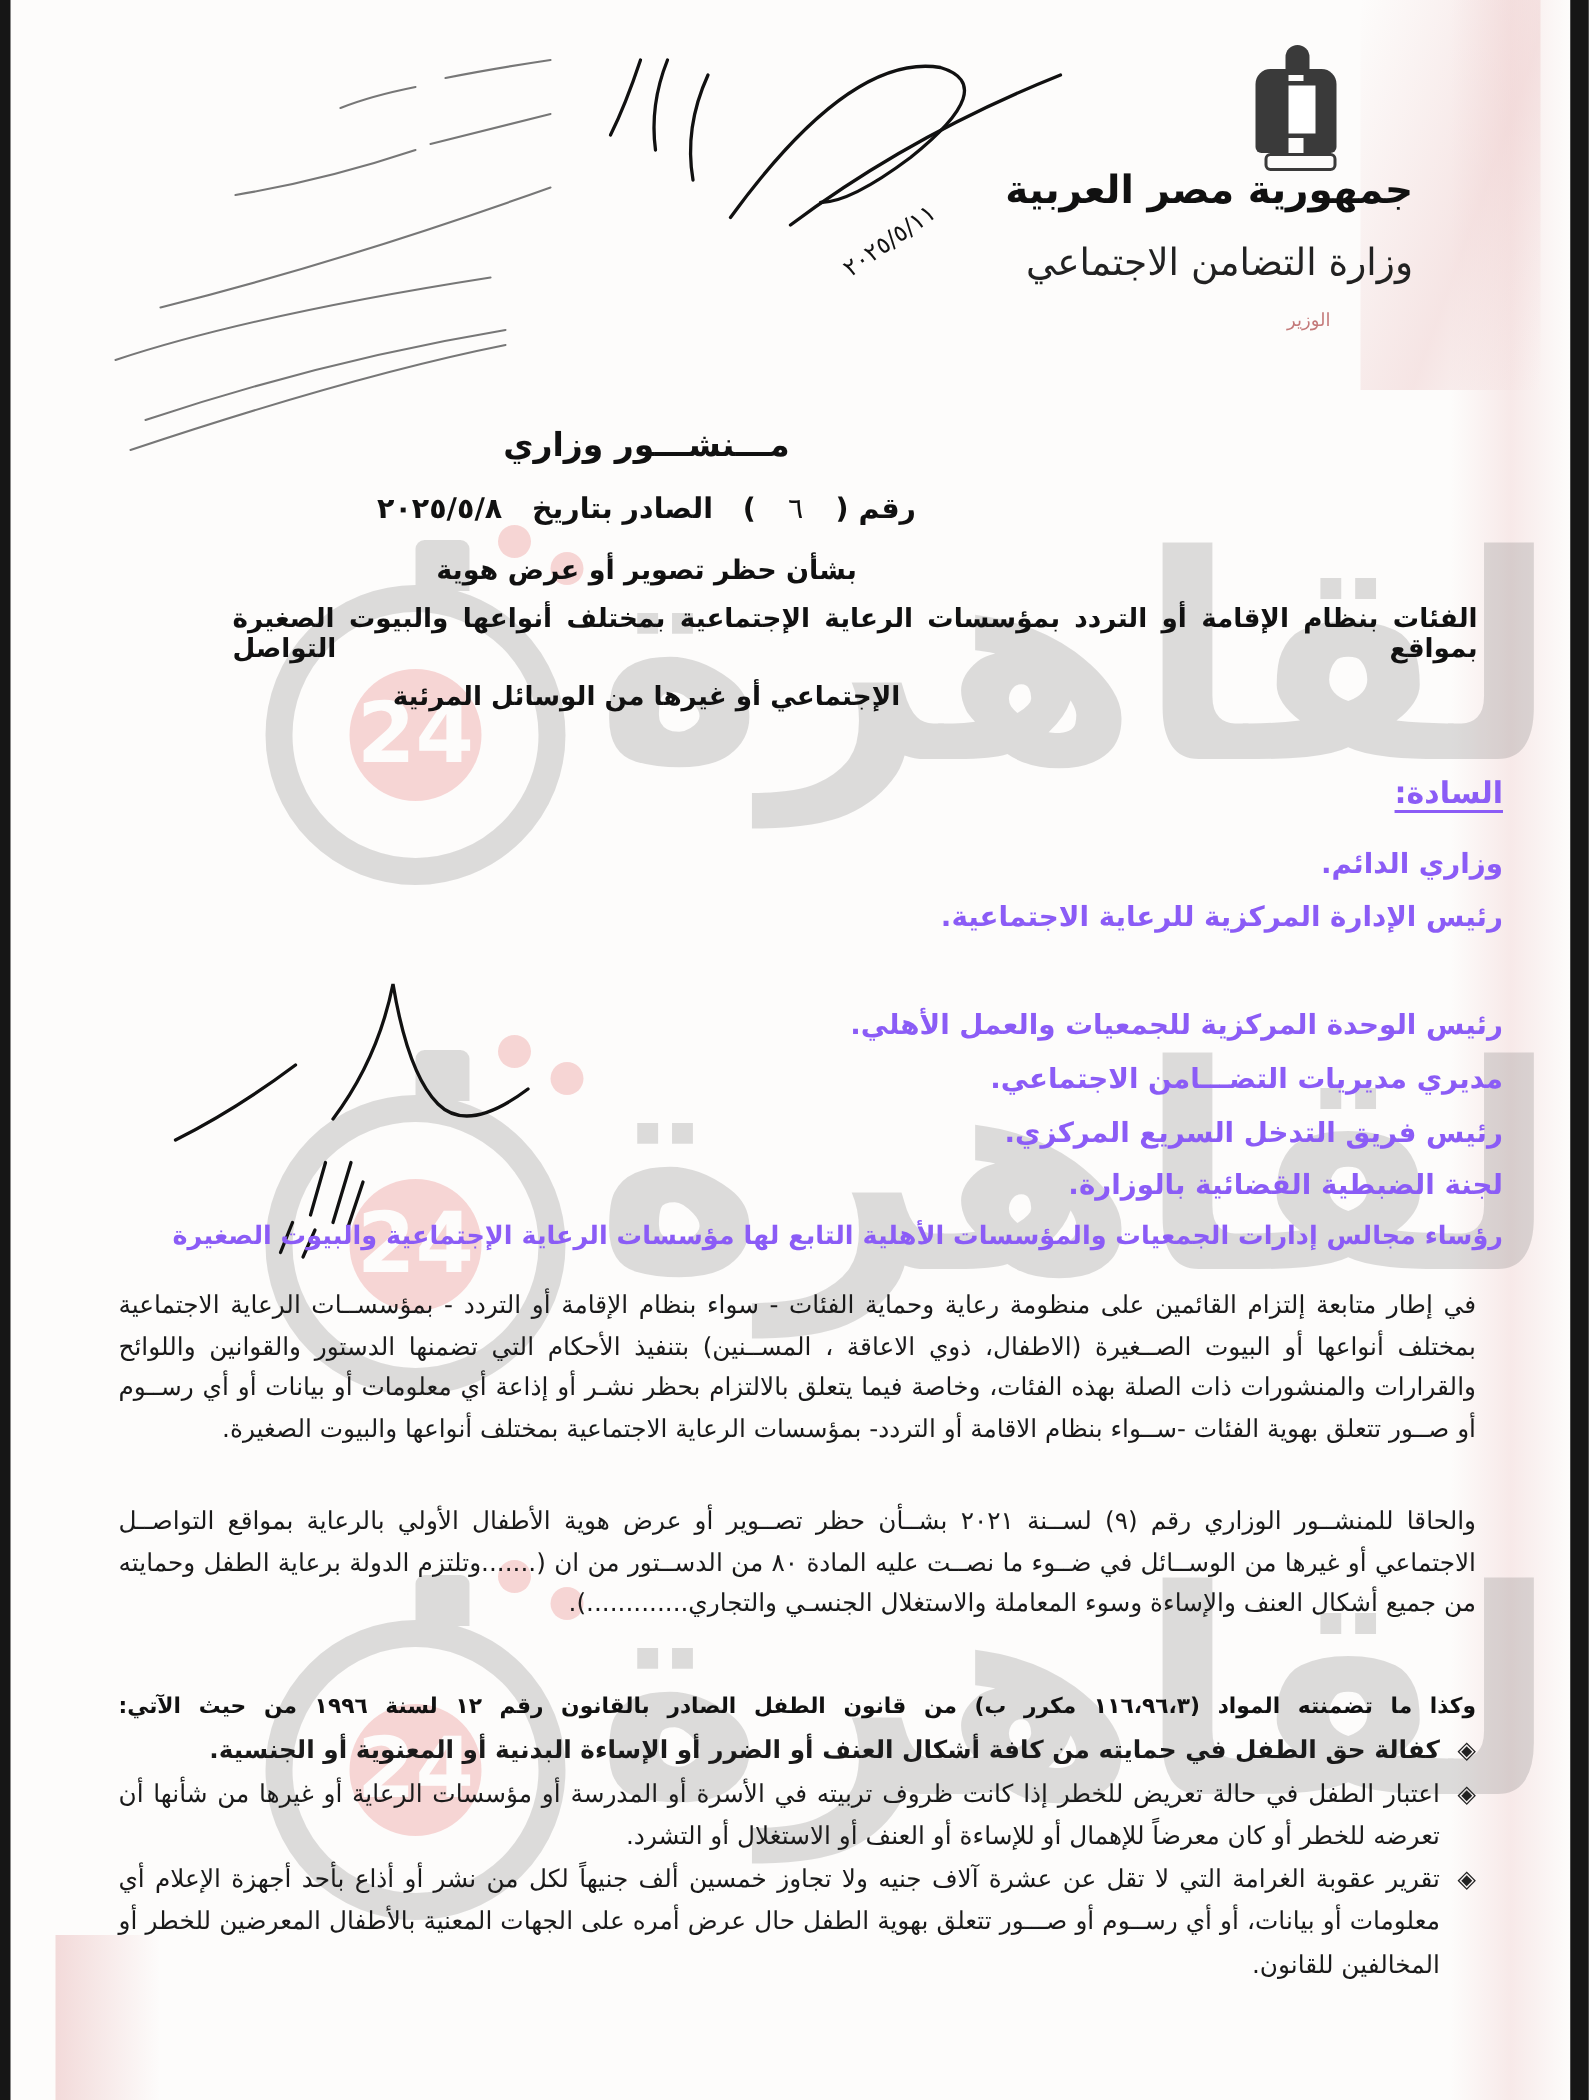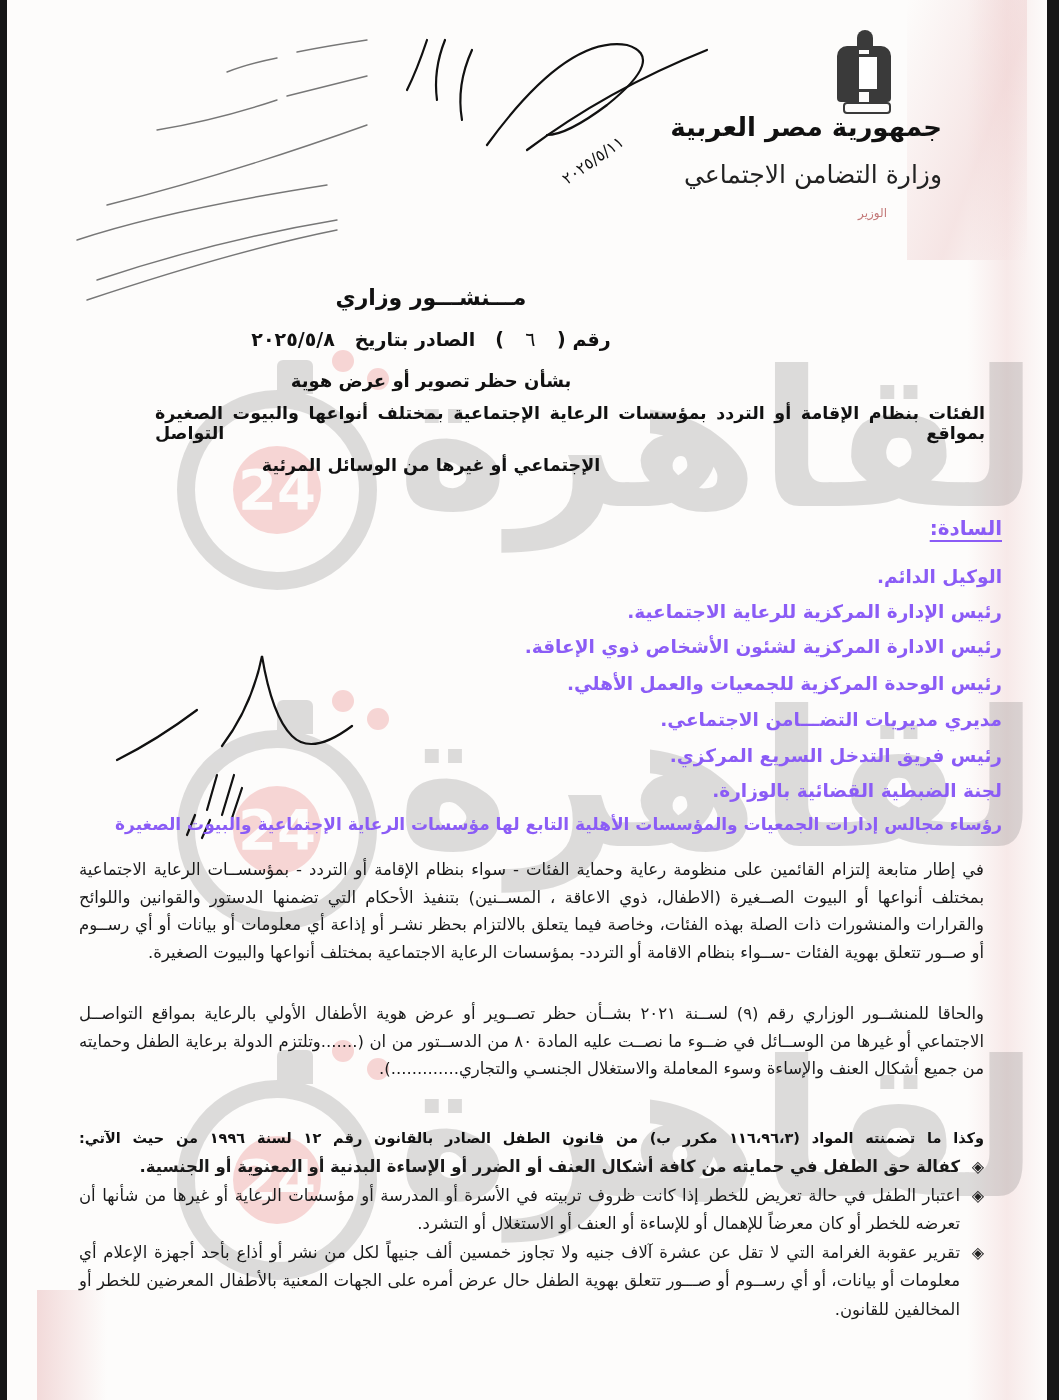--- a/index.html
+++ b/index.html
@@ -167,23 +167,22 @@
     <span style="display:inline-block; width:40px; text-align:center; font-weight:normal;">٦</span>
     <span>)</span>
     &nbsp;&nbsp;<span>الصادر بتاريخ</span>
     &nbsp;&nbsp;<span>٢٠٢٥/٥/٨</span>
   </div>
   <div class="center subject">بشأن حظر تصوير أو عرض هوية</div>
   <div class="center subject2">الفئات بنظام الإقامة أو التردد بمؤسسات الرعاية الإجتماعية بمختلف أنواعها والبيوت الصغيرة بمواقع التواصل</div>
   <div class="center subject3">الإجتماعي أو غيرها من الوسائل المرئية</div>
 
   <div class="addr sada" style="top:516px;">السادة:</div>
-  <div class="addr" style="top:566px;">الوكيل الدائم.</div>
+  <div class="addr" style="top:566px;">وزاري الدائم.</div>
   <div class="addr" style="top:601px;">رئيس الإدارة المركزية للرعاية الاجتماعية.</div>
-  <div class="addr" style="top:636px;">رئيس الادارة المركزية لشئون الأشخاص ذوي الإعاقة.</div>
   <div class="addr" style="top:673px;">رئيس الوحدة المركزية للجمعيات والعمل الأهلي.</div>
   <div class="addr" style="top:709px;">مديري مديريات التضـــامن الاجتماعي.</div>
   <div class="addr" style="top:745px;">رئيس فريق التدخل السريع المركزي.</div>
   <div class="addr" style="top:780px;">لجنة الضبطية القضائية بالوزارة.</div>
   <div class="addr" style="top:814px; font-size:17px;">رؤساء مجالس إدارات الجمعيات والمؤسسات الأهلية التابع لها مؤسسات الرعاية الإجتماعية والبيوت الصغيرة</div>
 
   <div class="body-text" style="top:856px;">
     <p>في إطار متابعة إلتزام القائمين على منظومة رعاية وحماية الفئات - سواء بنظام الإقامة أو التردد - بمؤسســات الرعاية الاجتماعية بمختلف أنواعها أو البيوت الصــغيرة (الاطفال، ذوي الاعاقة ، المســنين) بتنفيذ الأحكام التي تضمنها الدستور والقوانين واللوائح والقرارات والمنشورات ذات الصلة بهذه الفئات، وخاصة فيما يتعلق بالالتزام بحظر نشـر أو إذاعة أي معلومات أو بيانات أو أي رســوم أو صــور تتعلق بهوية الفئات -ســواء بنظام الاقامة أو التردد- بمؤسسات الرعاية الاجتماعية بمختلف أنواعها والبيوت الصغيرة.</p>
   </div>
   <div class="body-text" style="top:1000px;">

